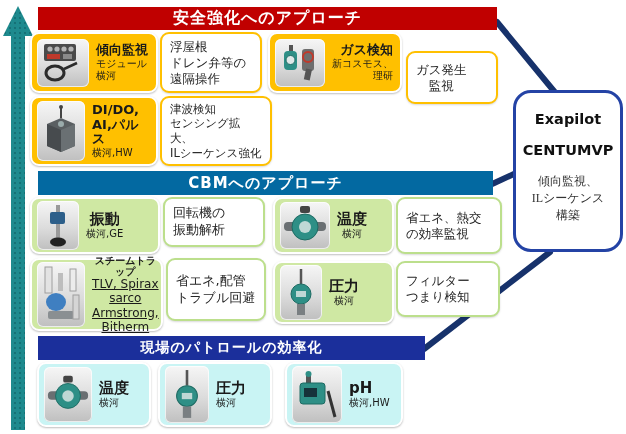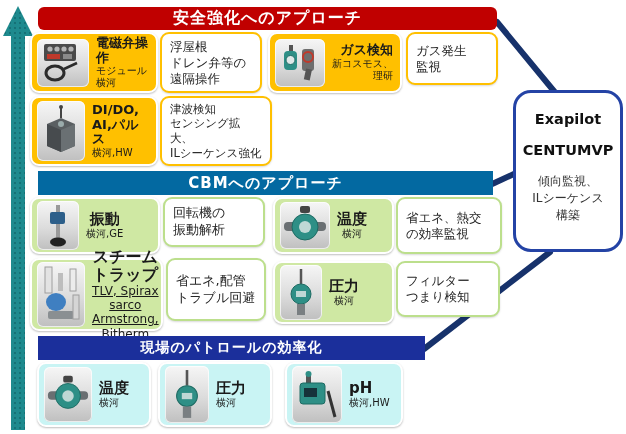--- a/index.html
+++ b/index.html
@@ -4,21 +4,21 @@
 <style>
   html,body{margin:0;padding:0;background:#fff;}
   .canvas{
     position:relative;width:626px;height:434px;background:#ffffff;
     font-family:"DejaVu Sans","Liberation Sans",sans-serif;overflow:hidden;
   }
   .banner{
     position:absolute;color:#fff;font-weight:bold;text-align:center;
     display:flex;align-items:center;justify-content:center;letter-spacing:1px;
   }
-  .banner.red{background:#C00000;font-size:16px;border-radius:6px;}
+  .banner.red{background:#C00000;font-size:16px;}
   .banner.green{background:#0369a1;font-size:15px;}
   .banner.navy{background:#1B2F9B;font-size:14px;}
   .pbox{
     position:absolute;border-radius:9px;display:flex;align-items:center;gap:7px;
     padding:4px 5px;box-sizing:border-box;border:2px solid #ffffff;
     box-shadow:0 1px 2px rgba(0,0,0,.25);
   }
   .pbox.orange{background:#FFC000;}
   .pbox.lgreen{background:#CFE8A3;text-align:center;}
   .pbox.cyan{background:#C9F4F4;}
@@ -32,31 +32,31 @@
   .tile{
     flex:0 0 auto;border-radius:6px;
     background:linear-gradient(180deg,#f6f6f6 0%,#dcdcdc 55%,#bfbfbf 100%);
     display:flex;align-items:center;justify-content:center;
     box-shadow:inset 0 0 0 1px rgba(255,255,255,.7);
   }
   .ptext{display:flex;flex-direction:column;justify-content:center;}
   .title{font-weight:600;color:#1a1a1a;line-height:1.12;white-space:pre-line;}
   .sub{color:#1a1a1a;line-height:1.2;white-space:pre-line;}
   .note-text{color:#262626;line-height:1.28;white-space:pre-line;}
-  .t-lg{font-size:15px;} .t-md{font-size:13px;} .t-sm{font-size:16px;}
+  .t-lg{font-size:15px;} .t-md{font-size:13px;} .t-sm{font-size:10px;}
   .s-sm{font-size:10px;} .s-xs{font-size:12px;text-decoration:underline;}
   .n-lg{font-size:13px;} .n-md{font-size:12.5px;} .n-sm{font-size:11.5px;}
   .exabox{
     position:absolute;left:513px;top:90px;width:110px;height:162px;
     background:#fff;border:3px solid #2443A5;border-radius:18px;
     display:flex;flex-direction:column;align-items:center;box-sizing:border-box;
     padding-top:18px;z-index:5;
   }
   .exa-line{font-weight:bold;font-size:14.5px;color:#111;margin-bottom:15px;}
-  .exa-note{font-size:12px;color:#333;text-align:center;white-space:pre-line;line-height:1.4;}
+  .exa-note{font-size:12px;color:#333;text-align:center;white-space:pre-line;line-height:1.4;font-family:Liberation Serif, serif;}
   .abs{position:absolute;}
   svg{display:block;}
 </style>
 </head>
 <body>
 
 <div class="canvas">
 
   <div class="abs" style="left:3px;top:6px;">
     <svg width="30" height="426" viewBox="0 0 30 426">
@@ -89,21 +89,21 @@
           <circle cx="17" cy="7" r="2.6" fill="#b5b5b5"></circle>
         <circle cx="24" cy="7" r="2.6" fill="#b5b5b5"></circle>
           <circle cx="31" cy="7" r="2.6" fill="#b5b5b5"></circle>
         <rect x="7" y="12" width="13" height="5" fill="#c0392b"></rect>
         <rect x="23" y="12" width="9" height="5" fill="#8a8a8a"></rect>
         <ellipse cx="15" cy="31" rx="9" ry="7" fill="none" stroke="#2b2b2b" stroke-width="3"></ellipse>
         <path d="M24 27 L37 21" stroke="#2b2b2b" stroke-width="2.5" fill="none"></path>
       </svg>
     </div>
     <div class="ptext">
-      <div class="title t-md">電磁弁操作</div>
+      <div class="title t-md">傾向監視</div>
       <div class="sub s-sm">モジュール
 横河</div>
     </div>
   </div>
 
   <div class="nbox b-orange" style="left:160px;top:32px;width:102px;height:61px;z-index:2;">
     <div class="note-text n-md">浮屋根
 ドレン弁等の
 遠隔操作</div>
   </div>
@@ -119,21 +119,21 @@
         <rect x="27" y="27" width="6" height="11" fill="#555" transform="rotate(12 30 32)"></rect>
       </svg>
     </div>
     <div class="ptext">
       <div class="title t-md">ガス検知</div>
       <div class="sub s-sm">新コスモス、
 理研</div>
     </div>
   </div>
 
-  <div class="nbox b-orange" style="left:406px;top:32px;width:92px;height:53px;z-index:2;">
+  <div class="nbox b-orange" style="left:406px;top:51px;width:92px;height:53px;z-index:2;text-align:center;">
     <div class="note-text n-md">ガス発生
 監視</div>
   </div>
 
   <div class="pbox orange" style="left:30px;top:96px;width:128px;height:70px;z-index:2;">
     <div class="tile" style="width:48px;height:60px;">
       <svg width="40" height="54" viewBox="0 0 40 54">
         <line x1="20" y1="2" x2="20" y2="14" stroke="#444" stroke-width="2"></line>
         <circle cx="20" cy="3" r="2" fill="#444"></circle>
         <polygon points="6,20 20,14 34,20 34,42 20,48 6,42" fill="#5a5f62"></polygon>

